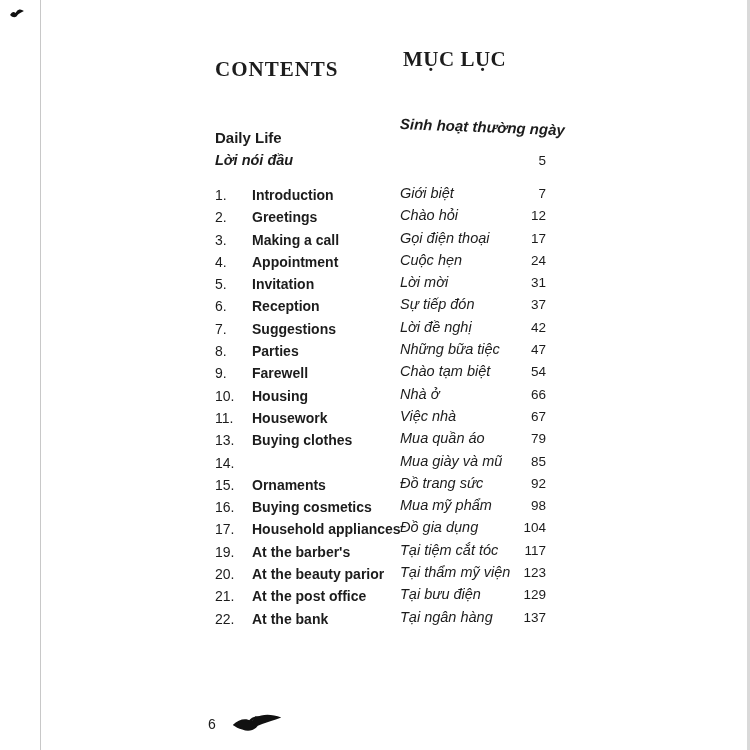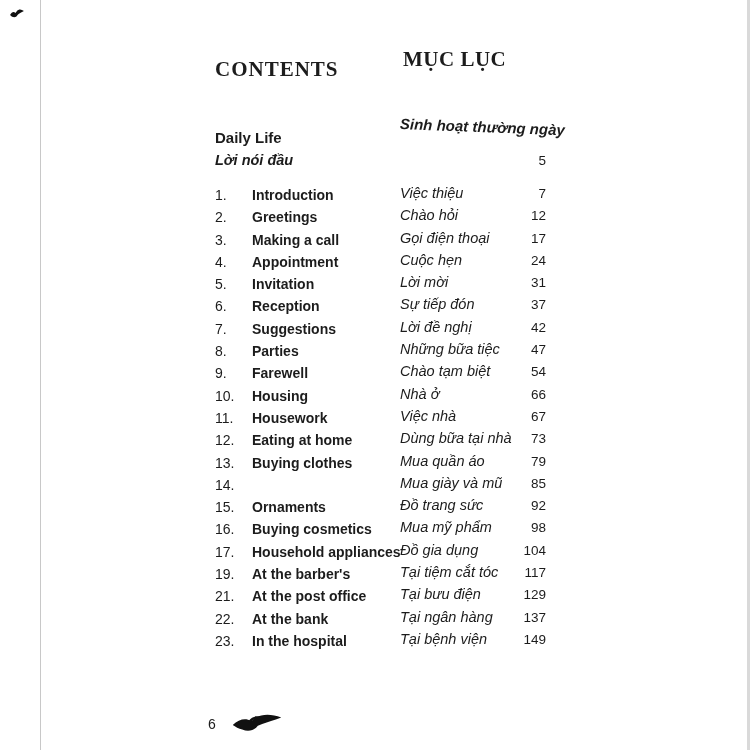--- a/index.html
+++ b/index.html
@@ -93,21 +93,21 @@
 <div class="section-en">Daily Life</div>
 <div class="section-vi">Sinh hoạt thường ngày</div>
 
 <div class="preface-vi">Lời nói đầu</div>
 <div class="preface-pg">5</div>
 
 <div class="toc-list">
   <div class="row">
     <span class="num">1.</span>
     <span class="en">Introduction</span>
-    <span class="vi">Việc thiệu</span>
+    <span class="vi">Giới biệt</span>
     <span class="pg">7</span>
   </div>
 
   <div class="row">
     <span class="num">2.</span>
     <span class="en">Greetings</span>
     <span class="vi">Chào hỏi</span>
     <span class="pg">12</span>
   </div>
 
@@ -167,26 +167,20 @@
     <span class="pg">66</span>
   </div>
 
   <div class="row">
     <span class="num">11.</span>
     <span class="en">Housework</span>
     <span class="vi">Việc nhà</span>
     <span class="pg">67</span>
   </div>
 
-  <div class="row">
-    <span class="num">12.</span>
-    <span class="en">Eating at home</span>
-    <span class="vi">Dùng bữa tại nhà</span>
-    <span class="pg">73</span>
-  </div>
 
   <div class="row">
     <span class="num">13.</span>
     <span class="en">Buying clothes</span>
     <span class="vi">Mua quần áo</span>
     <span class="pg">79</span>
   </div>
 
   <div class="row">
     <span class="num">14.</span>
@@ -216,41 +210,41 @@
   </div>
 
 
   <div class="row">
     <span class="num">19.</span>
     <span class="en">At the barber's</span>
     <span class="vi">Tại tiệm cắt tóc</span>
     <span class="pg">117</span>
   </div>
 
+  <div class="row">
+    <span class="num">20.</span>
+    <span class="en">At the beauty parior</span>
+    <span class="vi">Tại thẩm mỹ viện</span>
+    <span class="pg">123</span>
+  </div>
 
   <div class="row">
     <span class="num">21.</span>
     <span class="en">At the post office</span>
     <span class="vi">Tại bưu điện</span>
     <span class="pg">129</span>
   </div>
 
   <div class="row">
     <span class="num">22.</span>
     <span class="en">At the bank</span>
     <span class="vi">Tại ngân hàng</span>
     <span class="pg">137</span>
   </div>
 
-  <div class="row">
-    <span class="num">23.</span>
-    <span class="en">In the hospital</span>
-    <span class="vi">Tại bệnh viện</span>
-    <span class="pg">149</span>
-  </div>
 </div>
 
 <div class="footer-page">6</div>
 <span class="footer-bird">
   <svg viewBox="0 0 60 24" width="52" height="22" preserveAspectRatio="none">
     <path d="M2 13 C9 7 17 5 23 9 L29 5 C36 1 47 1 58 5 C49 8 43 10 36 12 L31 14 C27 19 20 21 13 18 C9 17 5 15 2 13 Z"></path>
     <path d="M20 9 C24 4 28 3 33 4 C29 6 25 8 22 10 Z"></path>
   </svg>
 </span>
 

